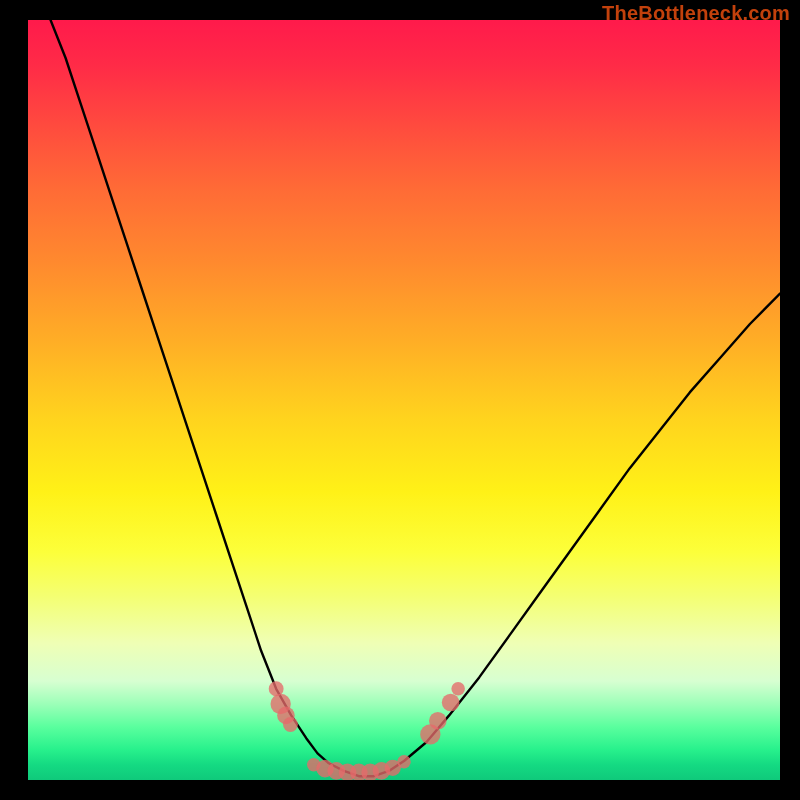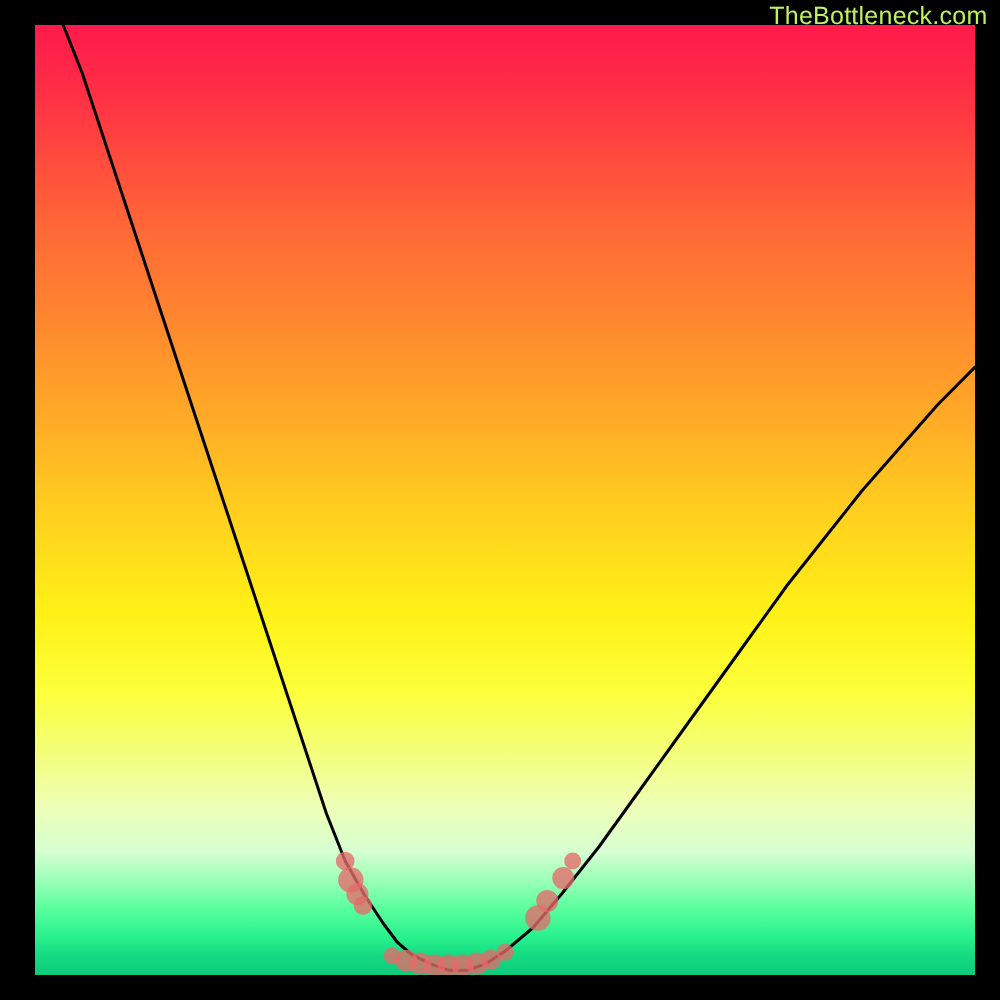--- a/index.html
+++ b/index.html
@@ -43,23 +43,23 @@
       #5aff9e 93%,
       #28f18c 96%,
       #14da82 98%,
       #0fc97b 100%
     );
   }
   .watermark {
     position: absolute;
     top: 2px;
     right: 10px;
-    color: #bef264;
+    color: #c2410c;
     font-size: 20px;
-    font-weight: 400;
+    font-weight: 700;
     letter-spacing: 0.2px;
     user-select: none;
   }
   svg.curve {
     position: absolute;
     top: 0;
     left: 0;
     width: 752px;
     height: 760px;
   }

